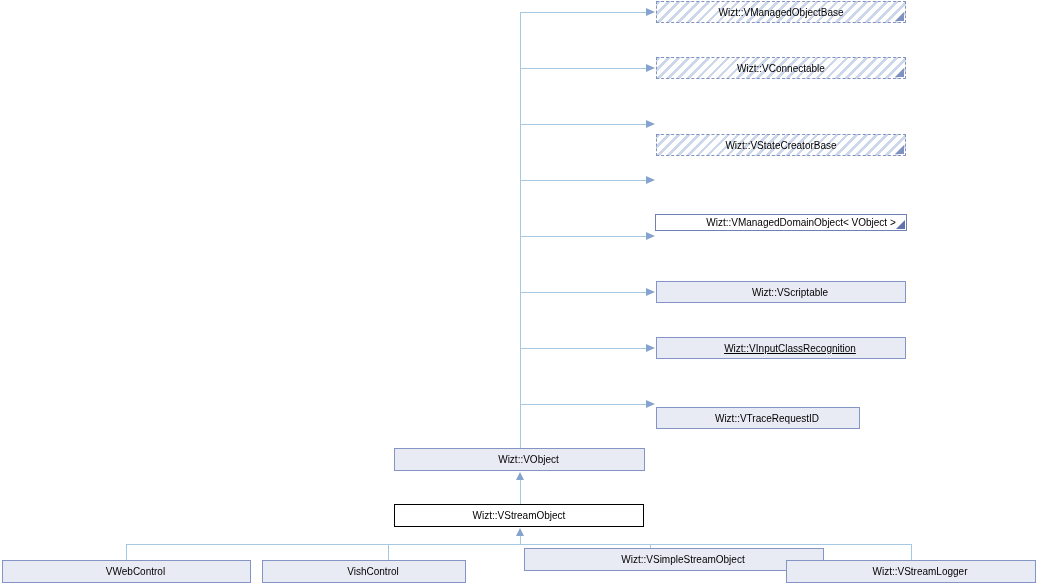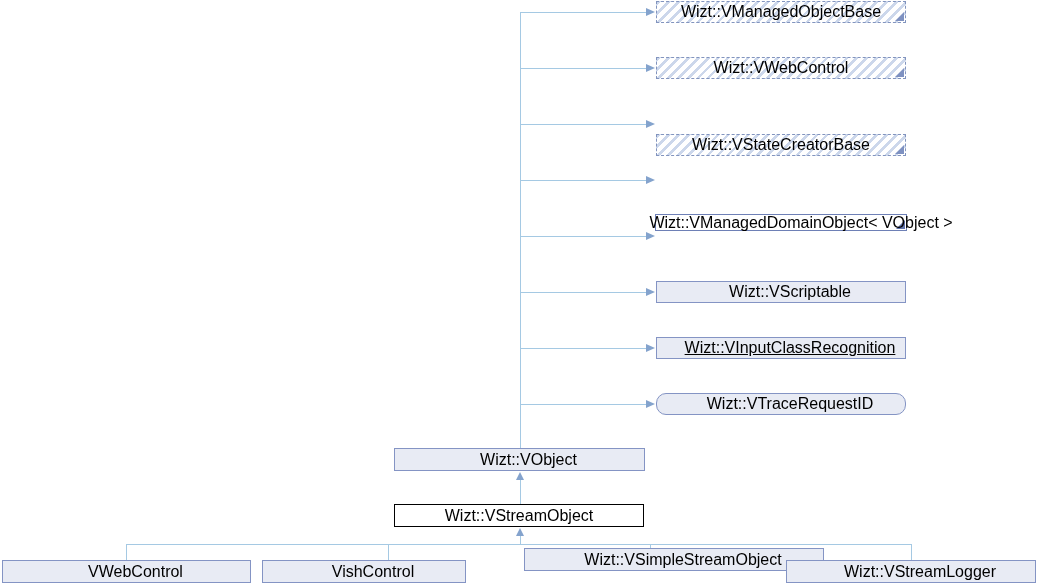--- a/index.html
+++ b/index.html
@@ -40,21 +40,21 @@
     border-right: 4px solid transparent;
     border-bottom: 8px solid var(--arrow);
   }
   
   .node {
     position: absolute;
     box-sizing: border-box;
     display: flex;
     align-items: center;
     justify-content: center;
-    font-size: 16px;
+    font-size: 10px;
     color: var(--text);
     white-space: nowrap;
     cursor: default;
   }
   .node .lbl { position: relative; z-index: 2; padding: 0 4px; }
   .node.solid {
     background: var(--box-fill);
     border: 1px solid var(--box-border);
     padding-left: 18px;
   }
@@ -128,21 +128,21 @@
   <div class="edge-v" style="left:388px; top:544px; height:16px;"></div>
   <div class="edge-v" style="left:650px; top:544px; height:16px;"></div>
   <div class="edge-v" style="left:911px; top:544px; height:16px;"></div>
 
   <div class="node dashed" style="left:656px; top:1px; width:250px; height:22px;">
     <span class="lbl">Wizt::VManagedObjectBase</span>
     <i class="fold"></i>
   </div>
 
   <div class="node dashed" style="left:656px; top:57px; width:250px; height:22px;">
-    <span class="lbl">Wizt::VWebControl</span>
+    <span class="lbl">Wizt::VConnectable</span>
     <i class="fold"></i>
   </div>
 
   <div class="node dashed" style="left:656px; top:113px; width:250px; height:22px;margin-top:21px;">
     <span class="lbl">Wizt::VStateCreatorBase</span>
     <i class="fold"></i>
   </div>
 
 
   <div class="node white-fill" style="left:655px; top:214px; width:252px; height:17px;padding-left:40px;">
@@ -151,21 +151,21 @@
   </div>
 
   <div class="node solid" style="left:656px; top:281px; width:250px; height:22px;">
     <span class="lbl">Wizt::VScriptable</span>
   </div>
 
   <div class="node solid" style="left:656px; top:337px; width:250px; height:22px;text-decoration:underline;">
     <span class="lbl">Wizt::VInputClassRecognition</span>
   </div>
 
-  <div class="node solid" style="left:656px; top:393px; width:250px; height:22px;border-radius:10px;">
+  <div class="node solid" style="left:656px; top:407px; width:204px; height:22px;">
     <span class="lbl">Wizt::VTraceRequestID</span>
   </div>
 
   <div class="node solid" style="left:394px; top:448px; width:251px; height:23px;">
     <span class="lbl">Wizt::VObject</span>
   </div>
 
   <div class="node current" style="left:394px; top:504px; width:250px; height:23px;">
     <span class="lbl">Wizt::VStreamObject</span>
   </div>

